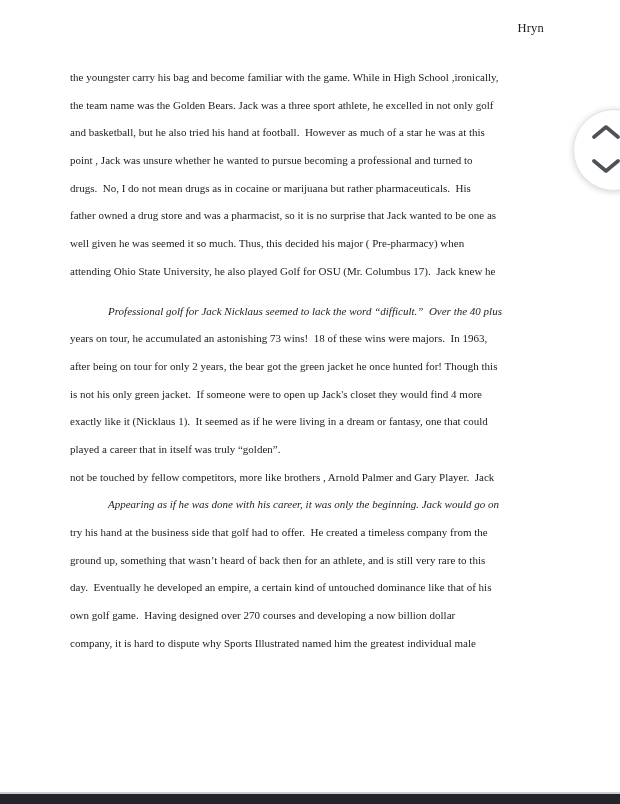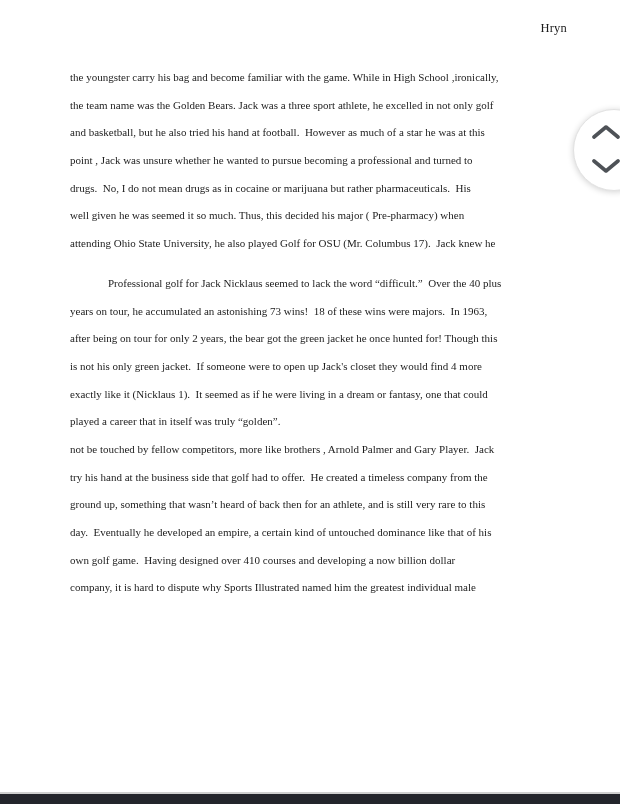--- a/index.html
+++ b/index.html
@@ -11,34 +11,34 @@
     --widget-border:#e2e2e2;
   }
   html,body{margin:0;padding:0;}
   body{
     width:620px;height:804px;position:relative;overflow:hidden;
     background:var(--page-bg);
     font-family:"Liberation Serif", serif;
     color:var(--text-color);
   }
   .header-name{
-    position:absolute;top:21px;right:53px;
+    position:absolute;top:21px;right:76px;
     font-size:12.5px;letter-spacing:0.2px;
   }
   .doc-body{
     position:absolute;left:70px;top:64px;width:484px;
     font-size:11px;
   }
   .paragraph{margin:0;}
   .paragraph.spaced{margin-top:12px;}
   .line{
     height:27.7px;line-height:27.7px;
     white-space:pre;overflow:visible;
   }
-  .line.indent{text-indent:38px;}
+  .line.indent{text-indent:38px;font-style:italic;}
   .scroll-widget{
     position:absolute;left:573px;top:109px;width:82px;height:82px;
     border-radius:50%;
     background:#ffffff;
     border:1px solid var(--widget-border);
     box-shadow:0 1px 6px rgba(0,0,0,0.18);
     box-sizing:border-box;
   }
   .scroll-btn{
     position:absolute;left:13px;width:38px;height:26px;
@@ -62,37 +62,39 @@
 
 <div class="header-name">Hryn</div>
 
 <div class="doc-body" id="doc-body">
     <div class="paragraph">
       <div class="line">the youngster carry his bag and become familiar with the game. While in High School ,ironically,</div>
       <div class="line">the team name was the Golden Bears. Jack was a three sport athlete, he excelled in not only golf</div>
       <div class="line">and basketball, but he also tried his hand at football.  However as much of a star he was at this</div>
       <div class="line">point , Jack was unsure whether he wanted to pursue becoming a professional and turned to</div>
       <div class="line">drugs.  No, I do not mean drugs as in cocaine or marijuana but rather pharmaceuticals.  His</div>
+      <div class="line">father owned a drug store and was a pharmacist, so it is no surprise that Jack wanted to be one as</div>
       <div class="line">well given he was seemed it so much. Thus, this decided his major ( Pre-pharmacy) when</div>
       <div class="line">attending Ohio State University, he also played Golf for OSU (Mr. Columbus 17).  Jack knew he</div>
     </div>
     <div class="paragraph spaced">
       <div class="line indent">Professional golf for Jack Nicklaus seemed to lack the word “difficult.”  Over the 40 plus</div>
       <div class="line">years on tour, he accumulated an astonishing 73 wins!  18 of these wins were majors.  In 1963,</div>
       <div class="line">after being on tour for only 2 years, the bear got the green jacket he once hunted for! Though this</div>
       <div class="line">is not his only green jacket.  If someone were to open up Jack's closet they would find 4 more</div>
       <div class="line">exactly like it (Nicklaus 1).  It seemed as if he were living in a dream or fantasy, one that could</div>
       <div class="line">played a career that in itself was truly “golden”.</div>
       <div class="line">not be touched by fellow competitors, more like brothers , Arnold Palmer and Gary Player.  Jack</div>
     </div>
     <div class="paragraph">
+      <div class="line indent">Appearing as if he was done with his career, it was only the beginning. Jack would go on</div>
       <div class="line">try his hand at the business side that golf had to offer.  He created a timeless company from the</div>
       <div class="line">ground up, something that wasn’t heard of back then for an athlete, and is still very rare to this</div>
       <div class="line">day.  Eventually he developed an empire, a certain kind of untouched dominance like that of his</div>
-      <div class="line">own golf game.  Having designed over 410 courses and developing a now billion dollar</div>
+      <div class="line">own golf game.  Having designed over 270 courses and developing a now billion dollar</div>
       <div class="line">company, it is hard to dispute why Sports Illustrated named him the greatest individual male</div>
     </div>
   </div>
 
 <div class="scroll-widget">
   <button class="scroll-btn up">
     <span>
       <svg width="34" height="24" viewBox="0 0 34 24">
         <polyline points="5,17 17,7 29,17" fill="none" stroke="#4e5257" stroke-width="3.6" stroke-linecap="round" stroke-linejoin="round"></polyline>
       </svg>

